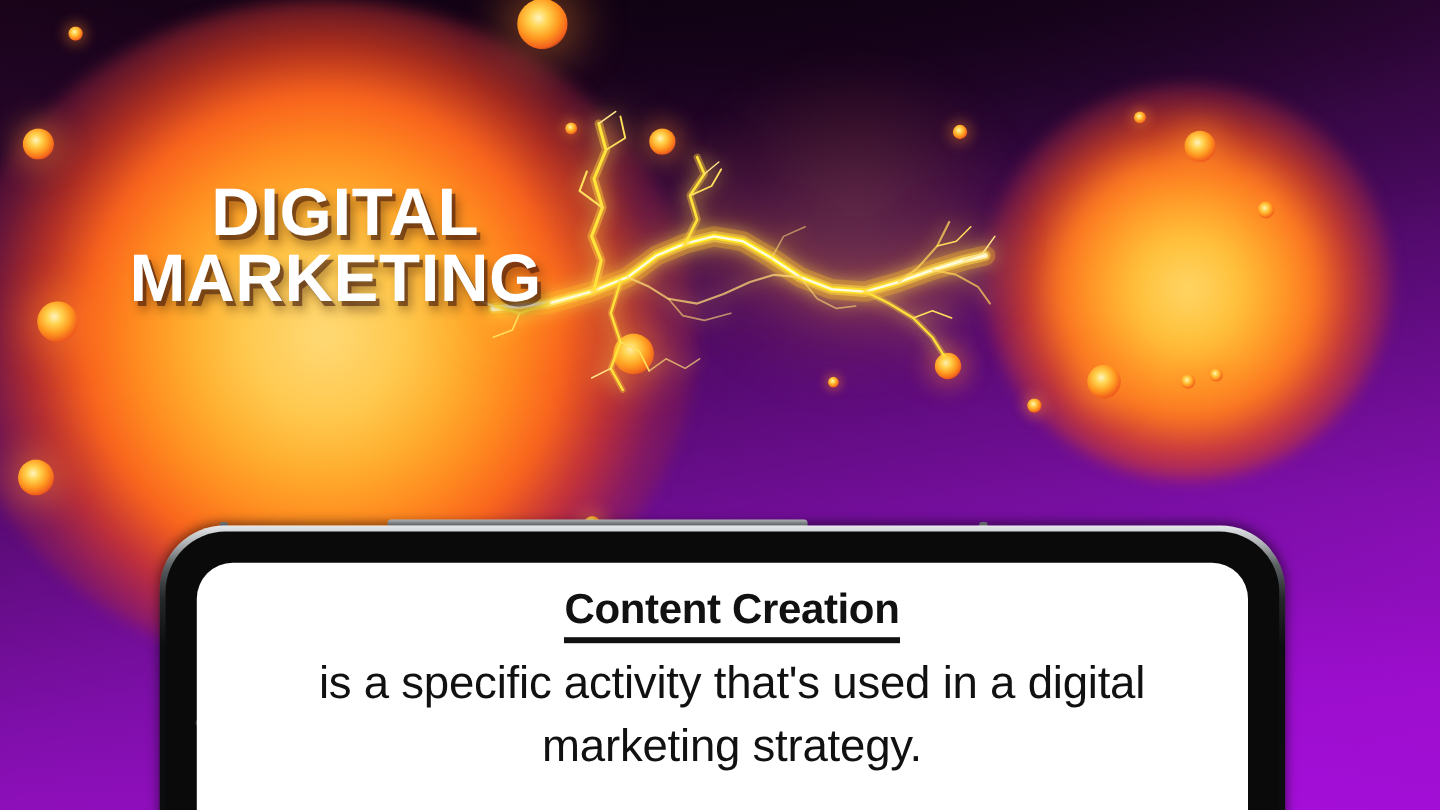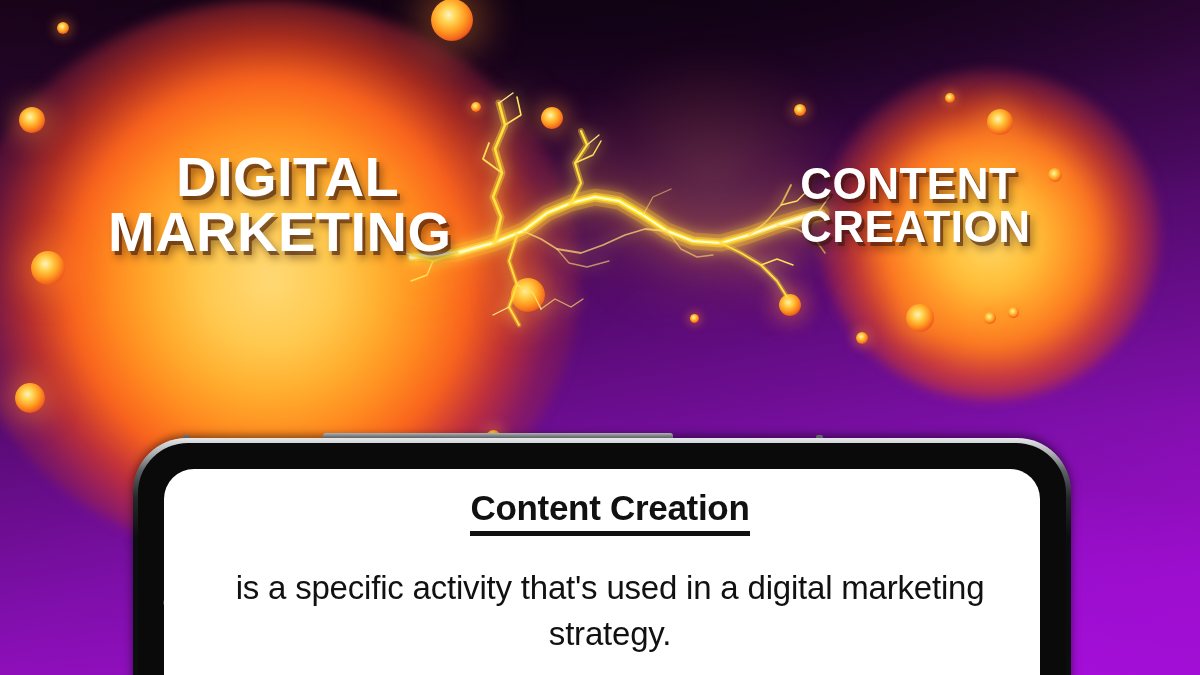--- a/index.html
+++ b/index.html
@@ -173,22 +173,22 @@
   .screen-heading {
     font-size: 35px;
     font-weight: 700;
     letter-spacing: -0.3px;
     display: inline-block;
     border-bottom: 5px solid #111;
     padding-bottom: 2px;
     line-height: 1.2;
   }
   .screen-body {
-    margin-top: 29px;
-    font-size: 33px;
+    margin-top: 8px;
+    font-size: 38px;
     font-weight: 400;
     line-height: 1.38;
     letter-spacing: -0.2px;
     padding: 0 44px;
     color: #111;
   }
 </style>
 </head>
 <body>
 
@@ -279,24 +279,20 @@
         <path d="M238,130 L248,112 L266,104" stroke="rgba(255,220,120,0.55)" stroke-width="1.3"></path>
       </g>
     </svg>
   </div>
 
   <div id="title-left" class="headline">
     <span class="ln ln1">DIGITAL</span>
     <span class="ln ln2">MARKETING</span>
   </div>
 
-  <div id="title-right" class="headline">
-    <span class="ln ln1">CONTENT</span>
-    <span class="ln ln2">CREATION</span>
-  </div>
 
   <div class="phone">
     <div class="phone-antenna"></div>
     <div class="phone-frame">
       <div class="phone-inner">
         <div class="cam-dot"></div>
         <div class="phone-screen">
           <div class="screen-content">
             <div class="screen-heading">Content Creation</div>
             <div class="screen-body">is a specific activity that's used in a digital marketing strategy.</div>

